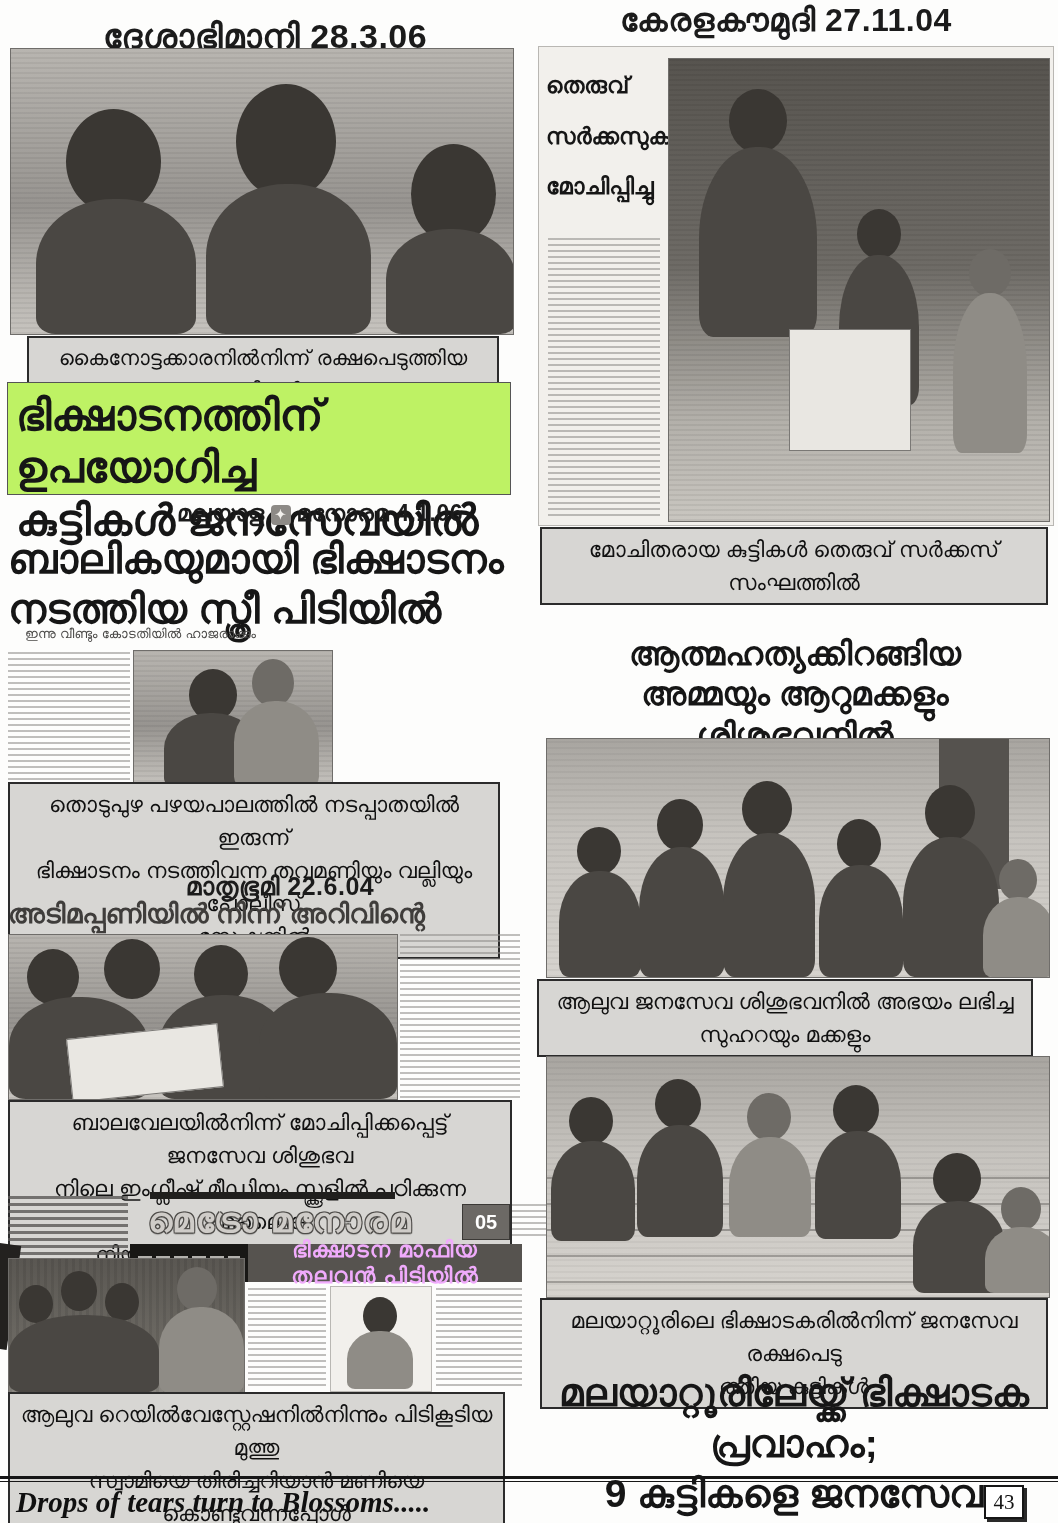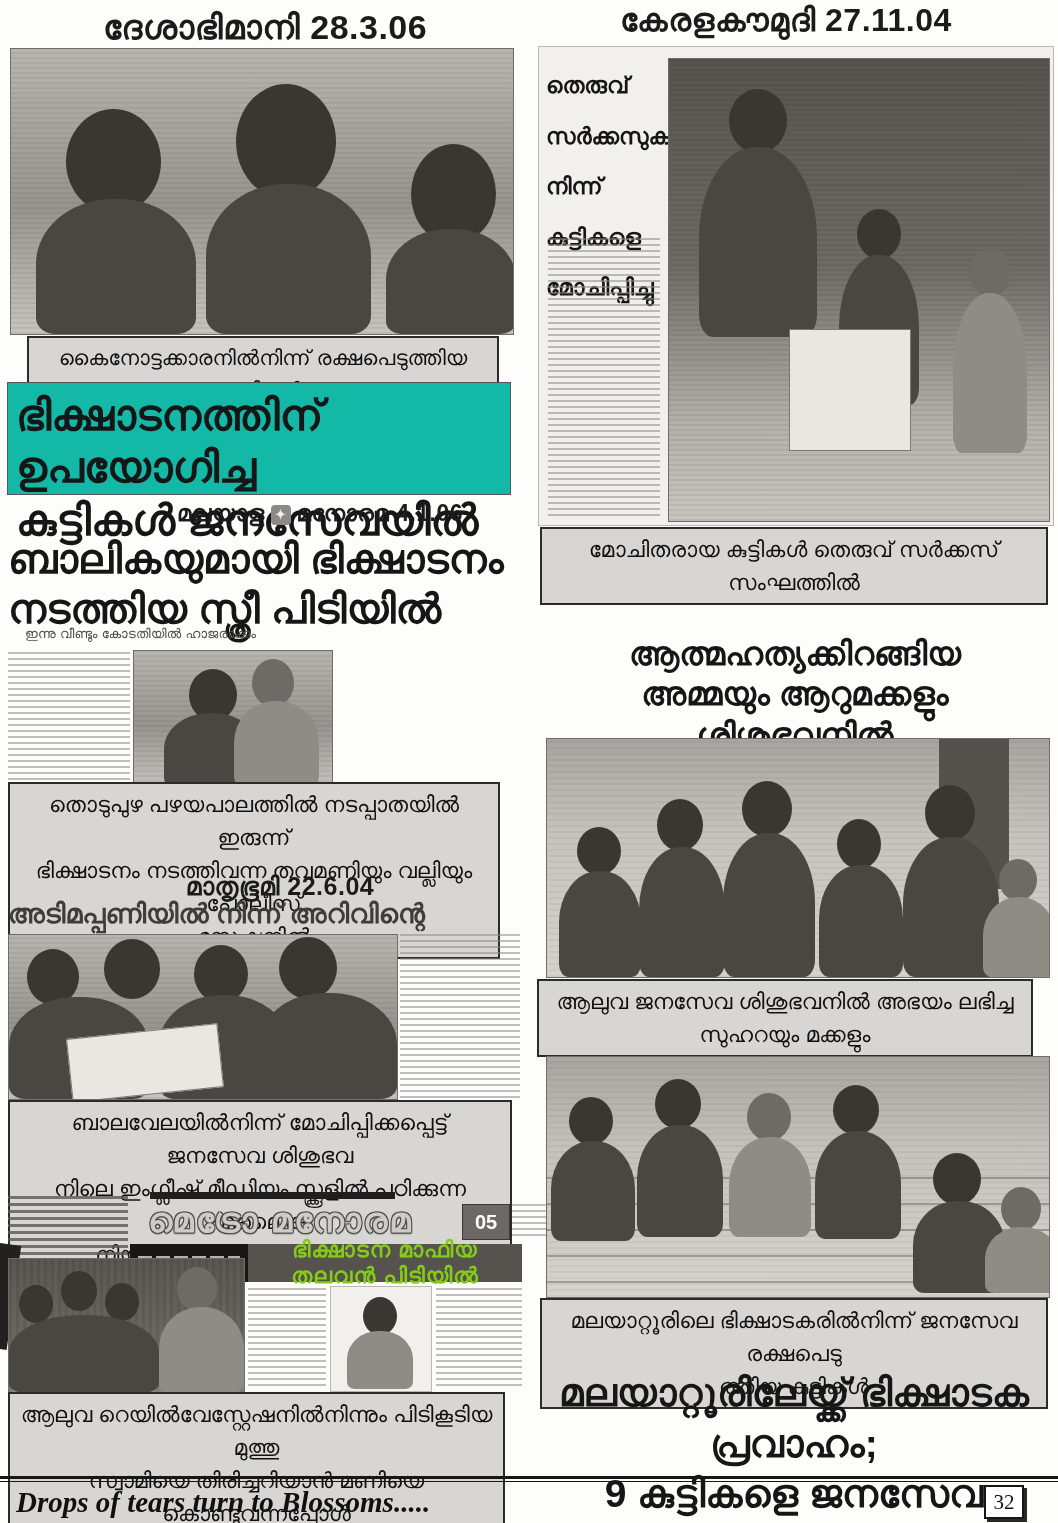--- a/index.html
+++ b/index.html
@@ -34,60 +34,60 @@
   .floorlines{position:absolute;left:0;right:0;bottom:0;
       background:repeating-linear-gradient(180deg, rgba(60,58,55,.35) 0 2px, transparent 2px 26px);}
   
   .np{background:repeating-linear-gradient(180deg,#8d8b88 0 2px,transparent 2px 6px);opacity:.55;}
   .np.bold{background:repeating-linear-gradient(180deg,#5a5856 0 3px,transparent 3px 7px);opacity:.8;}
   .scanbg{background:#f2f0ec;border:1px solid #b9b7b3;}
   
   .outline-text{font-weight:bold;color:#cfccc8;
      text-shadow:-1px -1px 0 #4e4c49,1px -1px 0 #4e4c49,-1px 1px 0 #4e4c49,1px 1px 0 #4e4c49,0 2px 1px rgba(0,0,0,.25);
      letter-spacing:2px;white-space:nowrap;}
-  .band{background:#56534f;color:#84cc16;display:flex;align-items:center;}
+  .band{background:#56534f;color:#f0abfc;display:flex;align-items:center;}
   .kicker{background:#181715;height:100%;display:flex;flex-direction:column;justify-content:center;gap:4px;padding:0 8px;box-sizing:border-box;}
   .kicker i{display:block;height:5px;background:repeating-linear-gradient(90deg,#d9d7d3 0 14px,transparent 14px 18px);opacity:.8;}
   .badge05{background:#6c6965;color:#fff;font-weight:bold;display:flex;align-items:center;justify-content:center;border:1px solid #3b3936;}
   .mm-logo{display:inline-block;width:20px;height:20px;background:#8d8a86;border-radius:4px;color:#f2f0ec;
      font-size:13px;line-height:20px;text-align:center;vertical-align:middle;margin:0 6px;}
   
   .footer-rule{border-top:3px solid #161616;border-bottom:1px solid #161616;height:2px;}
   .footer-title{font-family:"Liberation Serif", serif;font-style:italic;font-weight:bold;font-size:29px;color:#101010;}
   .pagenum{border:2px solid #161616;background:#fff;box-shadow:3px 3px 0 #2a2a2a;
      font-family:"Liberation Serif", serif;font-size:21px;display:flex;align-items:center;justify-content:center;}
   .subhead{color:#4b4a48;font-size:13px;letter-spacing:.3px;margin-left:13px;}
   .wedge{background:#23211f;transform:rotate(8deg);}
   .thinbar{background:#201f1d;}
   .whitebox{position:absolute;background:#e9e7e2;border:1px solid #7a7875;}
 </style>
 </head>
 <body>
 
 <div class="page">
 
-  <div class="abs masthead" style="left:103px;top:8px;font-size:34px;text-align:right;">
+  <div class="abs masthead" style="left:103px;top:17px;font-size:34px;text-align:right;">
     <span>ദേശാഭിമാനി</span>
     <span style="font-weight:bold;">28.3.06</span>
   </div>
 
   <div class="abs photo" style="left:10px;top:48px;width:502px;height:285px;">
     <i class="head" style="left:55px;top:60px;width:95px;height:105px;"></i>
     <i class="torso" style="left:25px;top:150px;width:160px;height:135px;"></i>
     <i class="head" style="left:225px;top:35px;width:100px;height:115px;"></i>
     <i class="torso" style="left:195px;top:135px;width:165px;height:150px;"></i>
     <i class="head" style="left:400px;top:95px;width:85px;height:100px;"></i>
     <i class="torso" style="left:375px;top:180px;width:130px;height:105px;"></i>
   </div>
 
   <div class="abs caption" style="left:27px;top:336px;width:472px;font-size:21px;">
     <span>കൈനോട്ടക്കാരനിൽനിന്ന് രക്ഷപെടുത്തിയ കുട്ടികൾ</span>
   </div>
 
-  <div class="abs" style="left:7px;top:382px;width:504px;height:113px;border:1px solid #555;background:#14b8a6;padding:6px 8px;box-sizing:border-box;">
+  <div class="abs" style="left:7px;top:382px;width:504px;height:113px;border:1px solid #555;background:#bef264;padding:6px 8px;box-sizing:border-box;">
     <div class="headline" style="font-size:43px;">ഭിക്ഷാടനത്തിന് ഉപയോഗിച്ച</div>
     <div class="headline" style="font-size:43px;">കുട്ടികൾ ജനസേവയിൽ</div>
   </div>
 
   <div class="abs masthead center" style="left:120px;top:500px;width:400px;font-size:23px;">
     <span>മലയാള</span><span class="mm-logo">✦</span><span>മനോരമ</span>
     <span>4.1.06</span>
   </div>
 
   <div class="abs headline" style="left:8px;top:534px;width:522px;font-size:41px;">
@@ -172,21 +172,20 @@
 
   <div class="abs masthead" style="left:620px;top:2px;font-size:32px;">
     <span>കേരളകൗമുദി</span>
     <span>27.11.04</span>
   </div>
 
   <div class="abs scanbg" style="left:538px;top:46px;width:514px;height:478px;"></div>
   <div class="abs headline" style="left:546px;top:60px;width:118px;font-size:23px;line-height:2.2;">
     <div>തെരുവ്</div>
     <div>സർക്കസുകാരിൽ</div>
-    <div>നിന്ന് കുട്ടികളെ</div>
     <div>മോചിപ്പിച്ചു</div>
   </div>
   <div class="abs np" style="left:548px;top:238px;width:112px;height:280px;"></div>
 
   <div class="abs photo dark-top" style="left:668px;top:58px;width:380px;height:462px;">
     <i class="head" style="left:60px;top:30px;width:58px;height:64px;"></i>
     <i class="torso" style="left:30px;top:88px;width:118px;height:190px;"></i>
     <i class="head" style="left:188px;top:150px;width:44px;height:50px;"></i>
     <i class="torso" style="left:170px;top:196px;width:80px;height:150px;"></i>
     <i class="head lt" style="left:300px;top:190px;width:42px;height:48px;"></i>
@@ -246,15 +245,15 @@
     <div>ത്തിയ കുട്ടികൾ</div>
   </div>
 
   <div class="abs headline center" style="left:534px;top:1368px;width:520px;font-size:39px;line-height:1.3;">
     <div>മലയാറ്റൂരിലേയ്ക്ക് ഭിക്ഷാടക പ്രവാഹം;</div>
     <div>9 കുട്ടികളെ ജനസേവ രക്ഷപ്പെടുത്തി</div>
   </div>
 
   <div class="abs footer-rule" style="left:0px;top:1476px;width:1058px;"></div>
   <div class="abs footer-title" style="left:16px;top:1486px;">Drops of tears turn to Blossoms.....</div>
-  <div class="abs pagenum" style="left:984px;top:1485px;width:36px;height:30px;">32</div>
+  <div class="abs pagenum" style="left:984px;top:1485px;width:36px;height:30px;">43</div>
 
 </div>
 
 </body></html>

